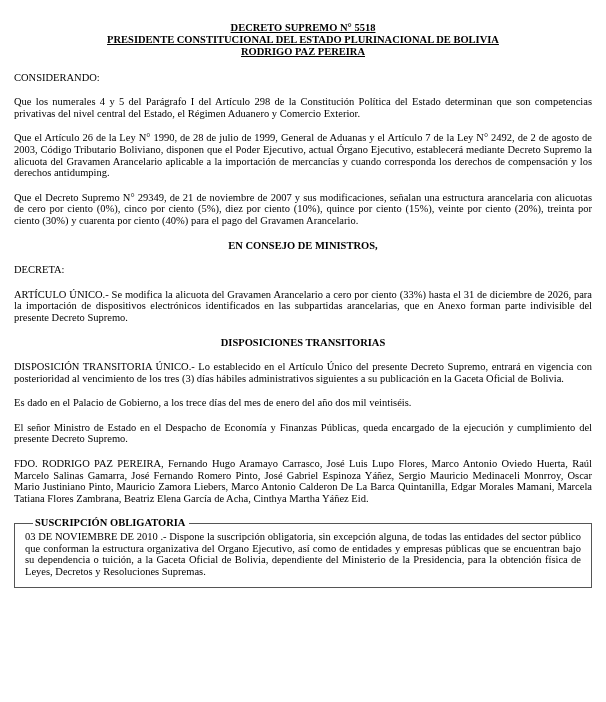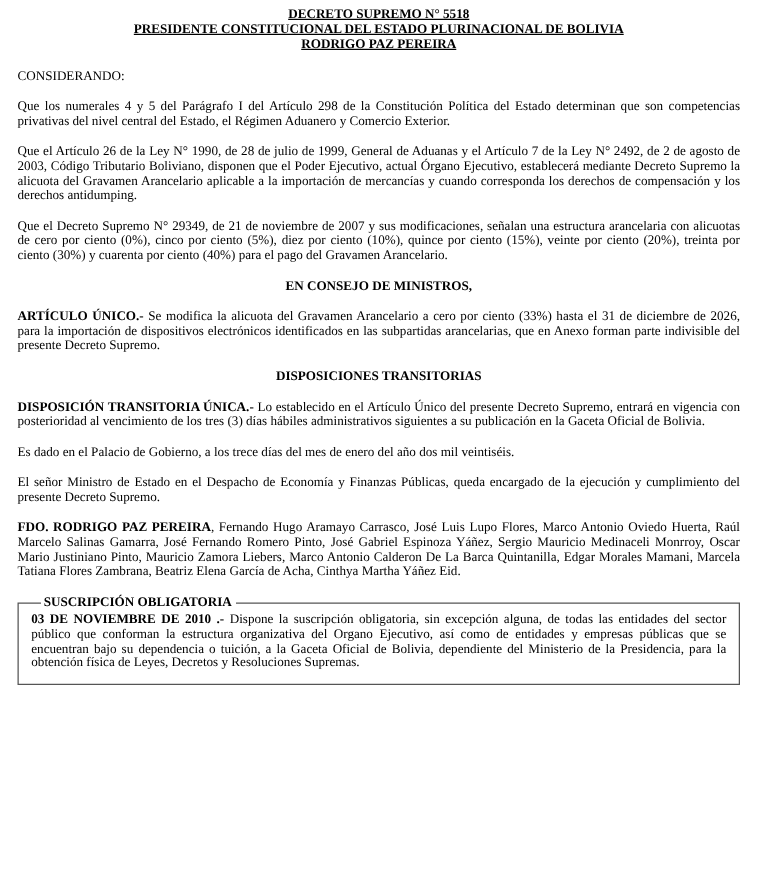--- a/index.html
+++ b/index.html
@@ -8,37 +8,37 @@
     height: 702px;
     background: #ffffff;
     color: #000000;
     font-family: "Liberation Serif", "DejaVu Serif", serif;
     font-size: 10.5px;
     overflow: hidden;
   }
   .page {
     width: 606px;
     height: 518px;
-    padding: 6px 14px 8px 14px;
+    padding: 22px 14px 8px 14px;
   }
   .doc-header {
     text-align: center;
     font-weight: bold;
     line-height: 12.2px;
     margin-bottom: 13px;
   }
   .doc-header .h-line {
     text-decoration: underline;
   }
   p.body-par {
     text-align: justify;
     line-height: 11.6px;
     margin-bottom: 13px;
   }
-  .bold { font-weight: bold; }
+  .bold { font-weight: normal; }
   .heading-left {
     font-weight: normal;
     line-height: 11.6px;
     margin-bottom: 13px;
   }
   .heading-center {
     font-weight: bold;
     text-align: center;
     line-height: 11.6px;
     margin-bottom: 13px;
@@ -77,26 +77,27 @@
   </div>
 
   <div class="heading-left">CONSIDERANDO:</div>
 
   <p class="body-par">Que los numerales 4 y 5 del Parágrafo I del Artículo 298 de la Constitución Política del Estado determinan que son competencias privativas del nivel central del Estado, el Régimen Aduanero y Comercio Exterior.</p>
   <p class="body-par">Que el Artículo 26 de la Ley N° 1990, de 28 de julio de 1999, General de Aduanas y el Artículo 7 de la Ley N° 2492, de 2 de agosto de 2003, Código Tributario Boliviano, disponen que el Poder Ejecutivo, actual Órgano Ejecutivo, establecerá mediante Decreto Supremo la alicuota del Gravamen Arancelario aplicable a la importación de mercancías y cuando corresponda los derechos de compensación y los derechos antidumping.</p>
   <p class="body-par">Que el Decreto Supremo N° 29349, de 21 de noviembre de 2007 y sus modificaciones, señalan una estructura arancelaria con alicuotas de cero por ciento (0%), cinco por ciento (5%), diez por ciento (10%), quince por ciento (15%), veinte por ciento (20%), treinta por ciento (30%) y cuarenta por ciento (40%) para el pago del Gravamen Arancelario.</p>
 
   <div class="heading-center">EN CONSEJO DE MINISTROS,</div>
 
+  <div class="heading-left">DECRETA:</div>
 
   <p class="body-par"><span class="bold">ARTÍCULO ÚNICO.-</span><span> Se modifica la alicuota del Gravamen Arancelario a cero por ciento (33%) hasta el 31 de diciembre de 2026, para la importación de dispositivos electrónicos identificados en las subpartidas arancelarias, que en Anexo forman parte indivisible del presente Decreto Supremo.</span></p>
 
   <div class="heading-center">DISPOSICIONES TRANSITORIAS</div>
 
-  <p class="body-par"><span class="bold">DISPOSICIÓN TRANSITORIA ÚNICA.-</span><span> Lo establecido en el Artículo Único del presente Decreto Supremo, entrará en vigencia con posterioridad al vencimiento de los tres (3) días hábiles administrativos siguientes a su publicación en la Gaceta Oficial de Bolivia.</span></p>
+  <p class="body-par"><span class="bold">DISPOSICIÓN TRANSITORIA ÚNICO.-</span><span> Lo establecido en el Artículo Único del presente Decreto Supremo, entrará en vigencia con posterioridad al vencimiento de los tres (3) días hábiles administrativos siguientes a su publicación en la Gaceta Oficial de Bolivia.</span></p>
 
   <p class="body-par">Es dado en el Palacio de Gobierno, a los trece días del mes de enero del año dos mil veintiséis.</p>
 
   <p class="body-par">El señor Ministro de Estado en el Despacho de Economía y Finanzas Públicas, queda encargado de la ejecución y cumplimiento del presente Decreto Supremo.</p>
 
   <p class="body-par"><span class="bold">FDO. RODRIGO PAZ PEREIRA</span><span>, Fernando Hugo Aramayo Carrasco, José Luis Lupo Flores, Marco Antonio Oviedo Huerta, Raúl Marcelo Salinas Gamarra, José Fernando Romero Pinto, José Gabriel Espinoza Yáñez, Sergio Mauricio Medinaceli Monrroy, Oscar Mario Justiniano Pinto, Mauricio Zamora Liebers, Marco Antonio Calderon De La Barca Quintanilla, Edgar Morales Mamani, Marcela Tatiana Flores Zambrana, Beatriz Elena García de Acha, Cinthya Martha Yáñez Eid.</span></p>
 
   <fieldset class="suscripcion-box">
     <legend>SUSCRIPCIÓN OBLIGATORIA</legend>
     <p class="box-par"><span class="bold">03 DE NOVIEMBRE DE 2010 .-</span><span> Dispone la suscripción obligatoria, sin excepción alguna, de todas las entidades del sector público que conforman la estructura organizativa del Organo Ejecutivo, así como de entidades y empresas públicas que se encuentran bajo su dependencia o tuición, a la Gaceta Oficial de Bolivia, dependiente del Ministerio de la Presidencia, para la obtención física de Leyes, Decretos y Resoluciones Supremas.</span></p>

